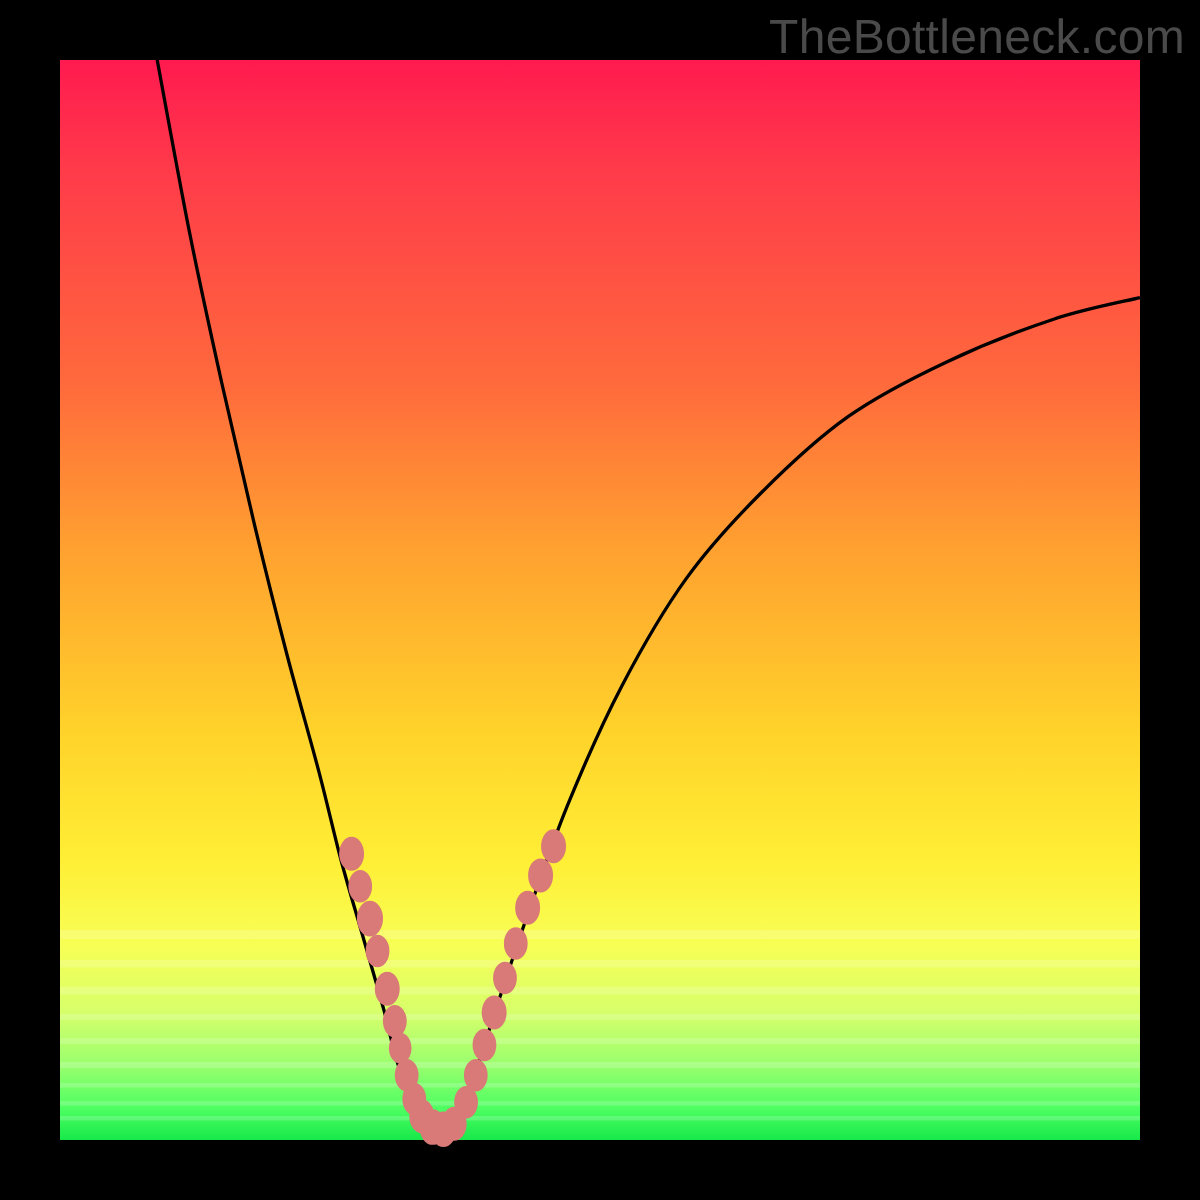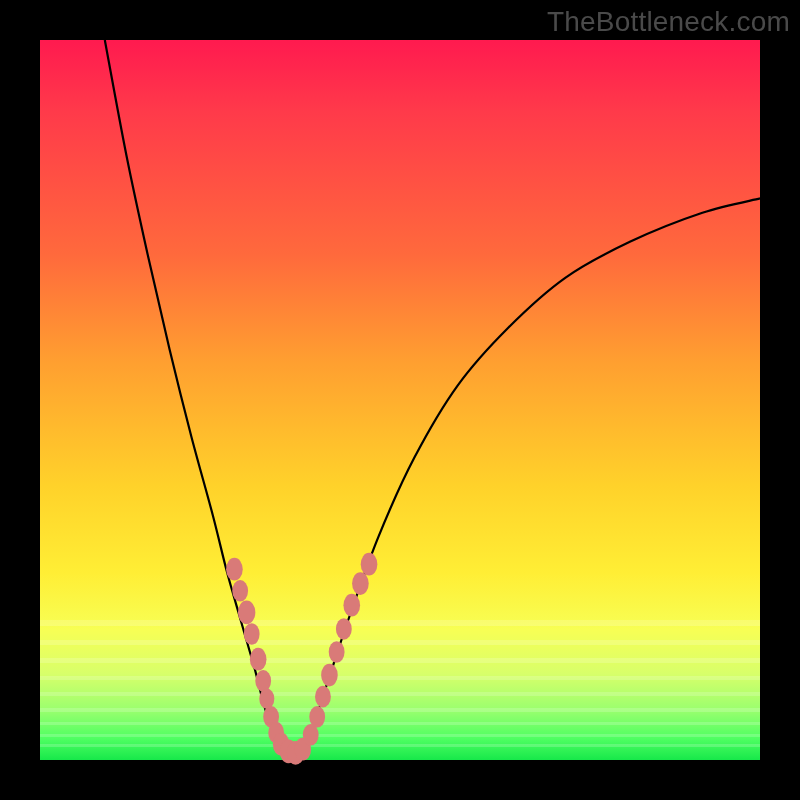--- a/index.html
+++ b/index.html
@@ -44,21 +44,21 @@
     position: absolute;
     left: 0;
     width: 100%;
     opacity: 0.18;
   }
   .watermark {
     position: absolute;
     top: 6px;
     right: 10px;
     color: #4a4a4a;
-    font-size: 28px;
+    font-size: 32px;
     font-weight: 500;
     letter-spacing: 0.2px;
     user-select: none;
   }
   svg.curves {
     position: absolute;
     left: 0;
     top: 0;
     width: 720px;
     height: 720px;

